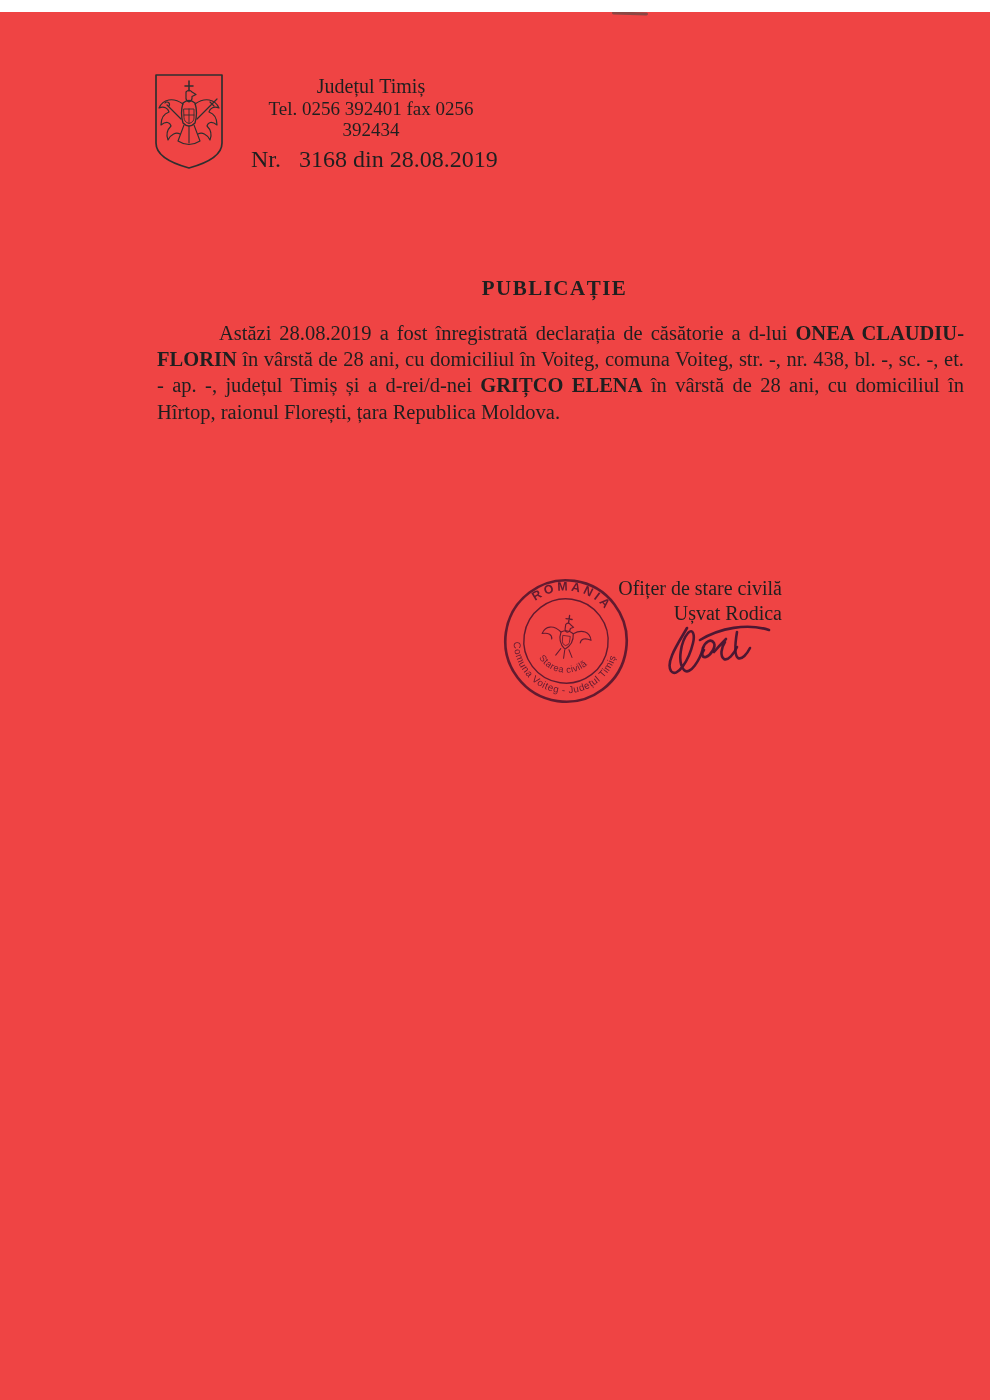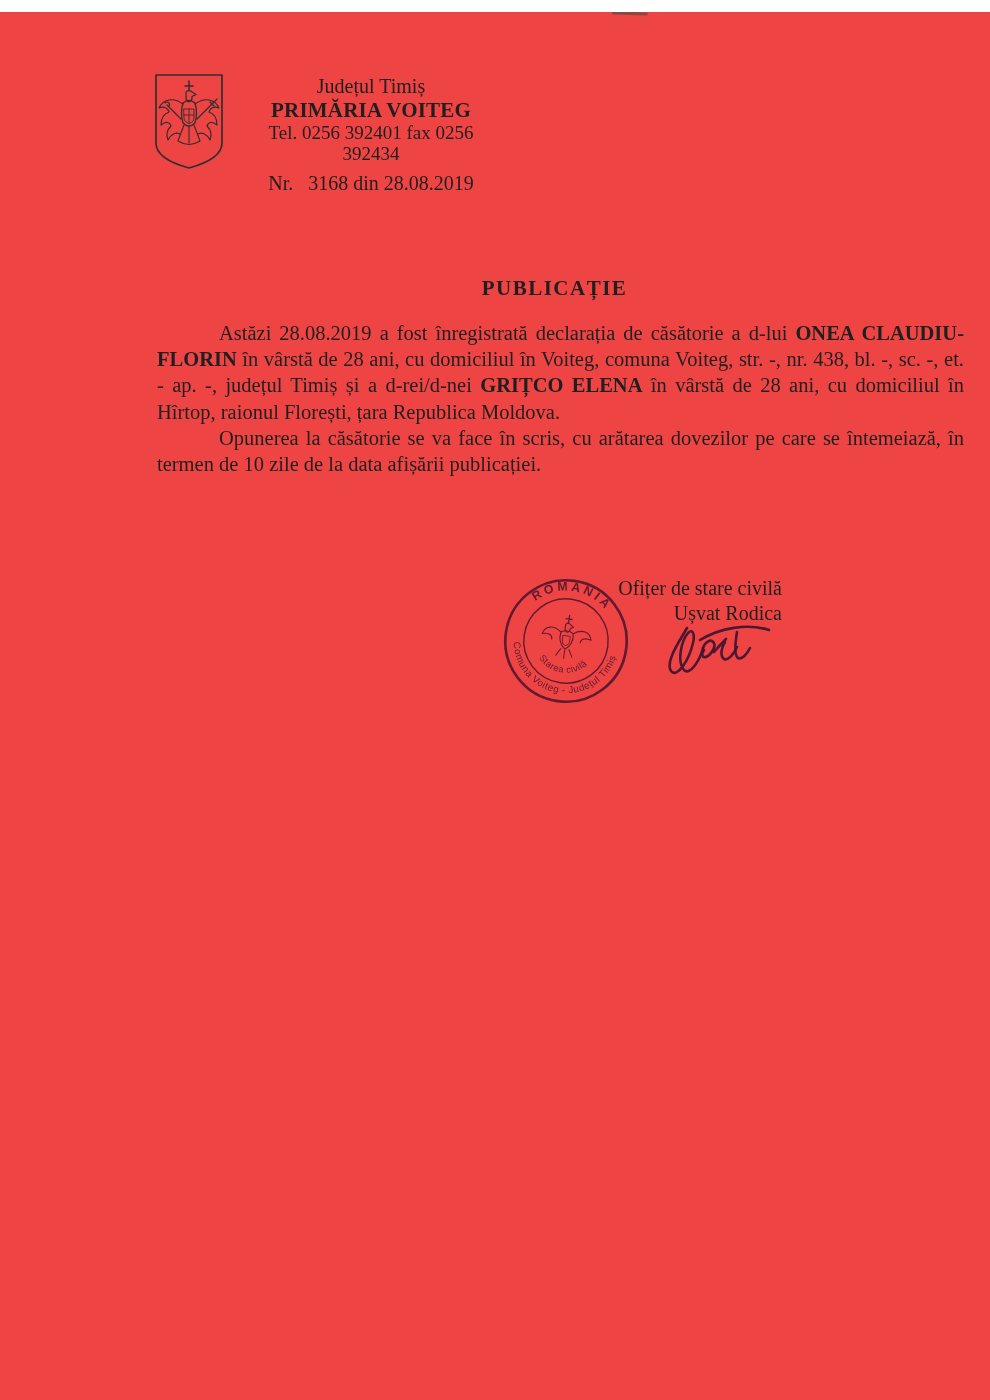--- a/index.html
+++ b/index.html
@@ -12,21 +12,21 @@
     position:absolute; left:612px; top:0; width:36px; height:3px;
     background:#4a4a42; opacity:.6; border-radius:2px; transform:rotate(1.5deg);
   }
   .coa { position:absolute; left:153px; top:61px; width:72px; height:98px; }
   .coa path { stroke:#2f2f2f; fill:none; stroke-linecap:round; stroke-linejoin:round; }
 
   .hdr { position:absolute; left:251px; top:62px; width:240px; text-align:center; }
   .hdr .county { font-size:20px; line-height:24px; }
   .hdr .inst   { font-size:21px; line-height:24px; font-weight:bold; letter-spacing:.2px; }
   .hdr .tel    { font-size:19px; line-height:21px; }
-  .hdr .nr     { font-size:20px; line-height:24px; margin-top:7px; white-space:pre; }
+  .hdr .nr     { font-size:24px; line-height:24px; margin-top:7px; white-space:pre; }
 
   .title {
     position:absolute; left:151px; top:264px; width:807px;
     text-align:center; font-size:21px; letter-spacing:1.5px;font-weight:bold;
   }
   .bodytext {
     position:absolute; left:157px; top:308px; width:807px;
     font-size:20.5px; line-height:26.2px; text-align:justify;
   }
   .bodytext p { margin:0; text-indent:62px; }
@@ -62,30 +62,28 @@
     <path d="M31,36 h10 v9 q0,4 -5,5.5 q-5,-1.5 -5,-5.5 z M36,36 v14 M31,42 h10" stroke-width="0.9"></path>
     <path d="M30,31 C20,24 10,26 6,35 C11,33 15,35 16,39 C10,41 8,46 8,52 C13,48 17,49 18,53 C14,57 13,62 15,67 C18,61 23,59 27,61" stroke-width="1.2"></path>
     <path d="M42,31 C52,24 62,26 66,35 C61,33 57,35 56,39 C62,41 64,46 64,52 C59,48 55,49 54,53 C58,57 59,62 57,67 C54,61 49,59 45,61" stroke-width="1.2"></path>
     <path d="M31,52 l-6,16 M36,53 v17 M41,52 l6,16 M25,68 q11,7 22,0" stroke-width="1.1"></path>
     <path d="M44,46 L60,30 M57,29 l4,4 M60,30 l4,-4" stroke-width="1.2"></path>
     <path d="M28,46 L14,32 M12,30 a2.5,2.5 0 1 1 3.5,3.5" stroke-width="1.2"></path>
   </svg>
 
   <div class="hdr">
     <div class="county">Județul Timiș</div>
-    <div class="inst">PRIMĂRIA VOITEG</div>
     <div class="tel">Tel. 0256 392401 fax 0256 392434</div>
     <div class="nr">Nr.   3168 din 28.08.2019</div>
   </div>
 
   <div class="title">PUBLICAȚIE</div>
 
   <div class="bodytext">
     <p><span>Astăzi 28.08.2019 a fost înregistrată declarația de căsătorie a d-lui </span><b>ONEA CLAUDIU-FLORIN</b><span> în vârstă de 28 ani, cu domiciliul în Voiteg, comuna Voiteg, str. -, nr. 438, bl. -, sc. -, et. - ap. -, județul Timiș și a d-rei/d-nei </span><b>GRIȚCO ELENA</b><span> în vârstă de 28 ani, cu domiciliul în Hîrtop, raionul Florești, țara Republica Moldova.</span></p>
-    <p>Opunerea la căsătorie se va face în scris, cu arătarea dovezilor pe care se întemeiază, în termen de 10 zile de la data afișării publicației.</p>
   </div>
 
   <div class="sig">
     <div>Ofițer de stare civilă</div>
     <div>Ușvat Rodica</div>
   </div>
 
   <svg class="stamp" viewBox="0 0 140 140" aria-hidden="true">
     <g transform="rotate(8 70 70)">
       <circle class="ink" cx="70" cy="70" r="59" stroke-width="2.6"></circle>

